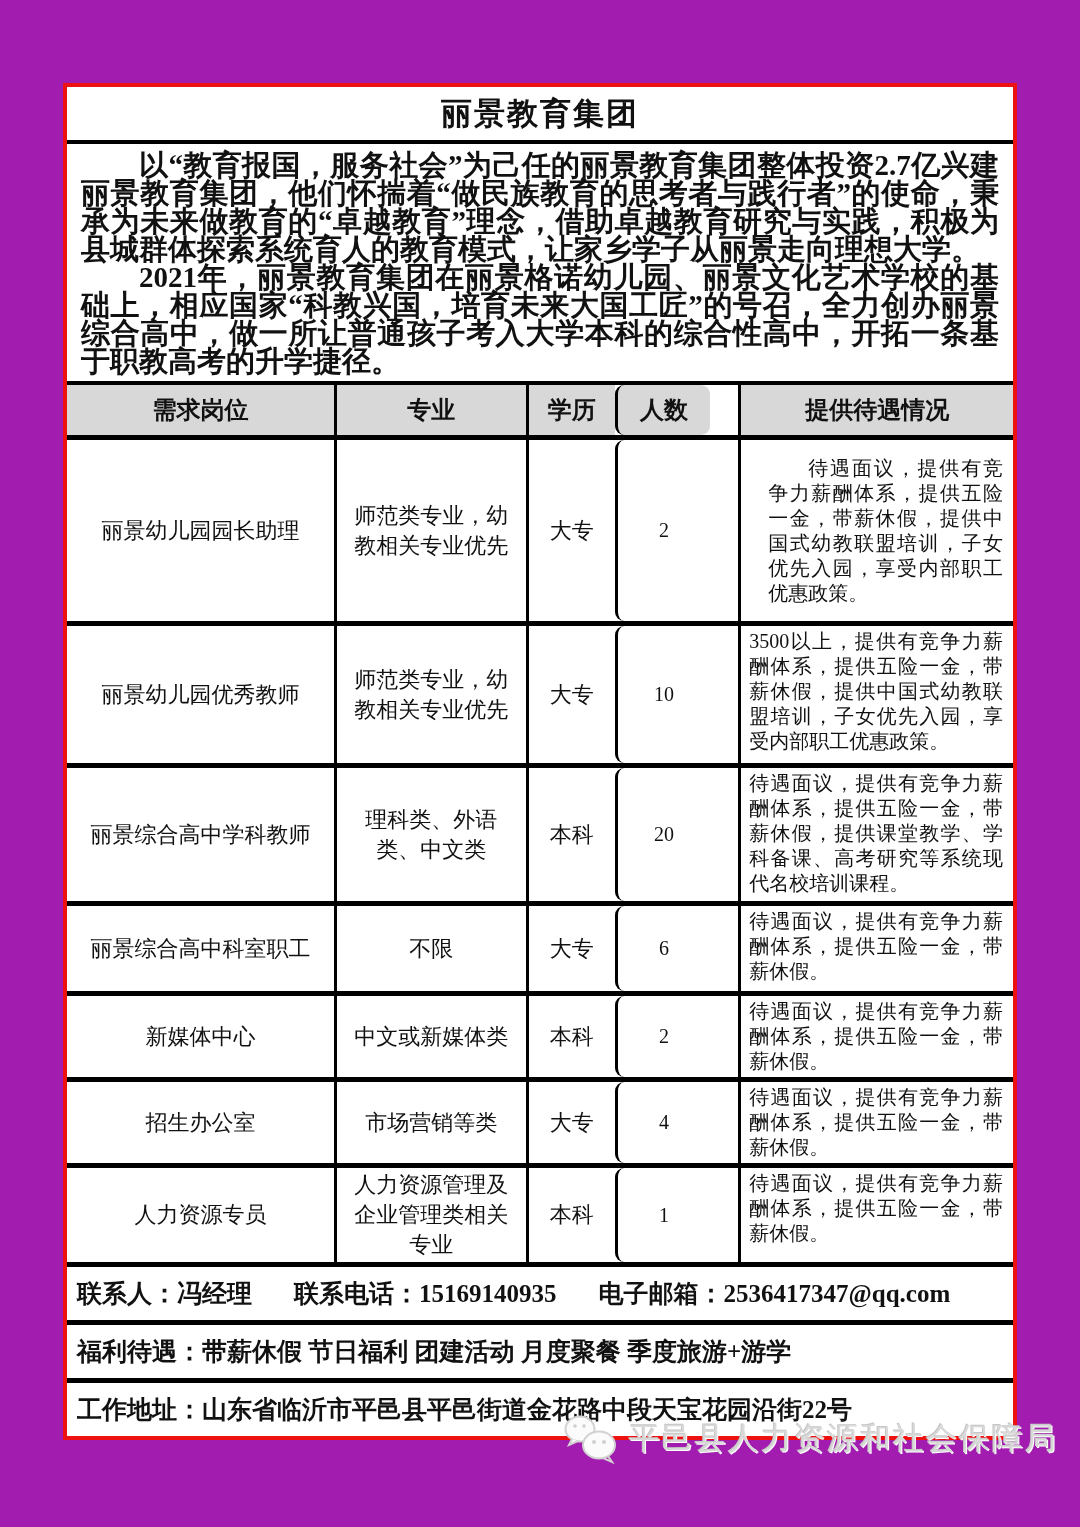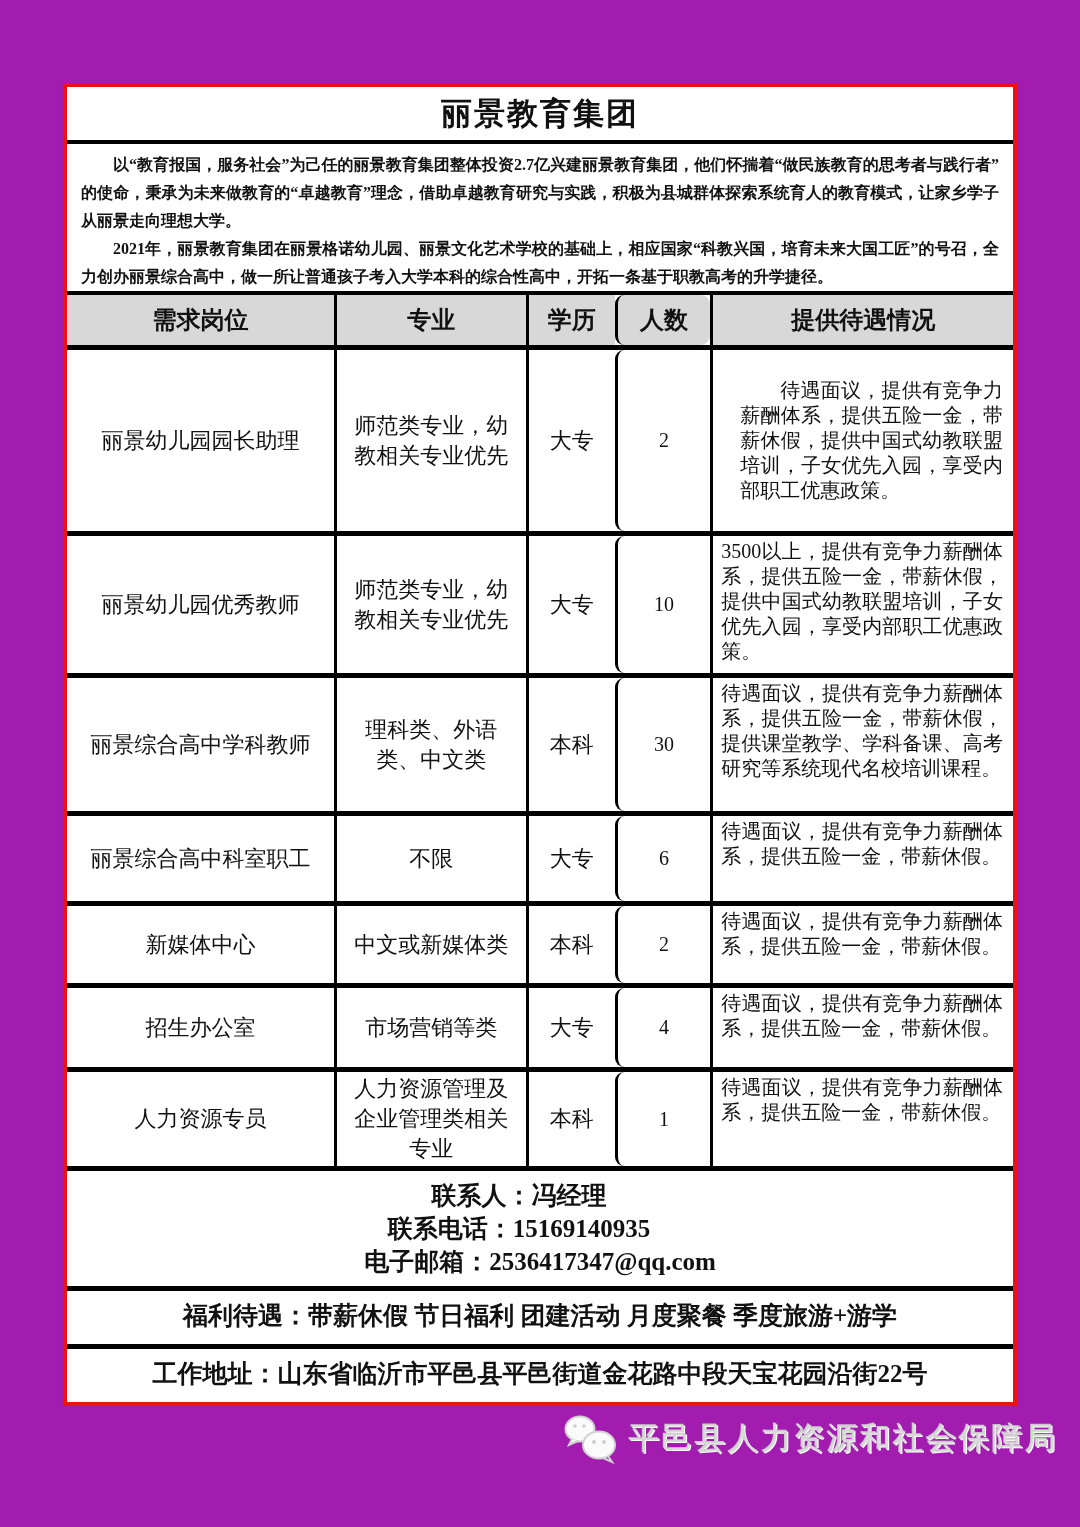--- a/index.html
+++ b/index.html
@@ -22,34 +22,34 @@
     position:absolute;left:63px;top:83px;width:954px;
     border:4px solid var(--red);
     background:#fff;
   }
   .title-row{
     height:53px;display:flex;align-items:center;justify-content:center;
     font-size:31px;font-weight:bold;letter-spacing:2px;
   }
   .intro{
     border-top:4px solid #000;
-    padding:7px 14px 0 14px;
-    font-size:16px;font-weight:bold;line-height:28px;
+    padding:7px 14px 6px 14px;
+    font-size:29px;font-weight:bold;line-height:28px;
     text-align:justify;
   }
   .intro p{text-indent:2em;}
 
   .flex-row{display:flex;align-items:stretch;border-top:5px solid #000;}
   .cell{border-left:3px solid #000;}
   .cell:first-child{border-left:none;}
   .c1{flex:0 0 28.2%;}
   .c2{flex:0 0 20.3%;}
   .c3{flex:0 0 9.4%;}
   .c4{flex:0 0 10.1%;border-radius:9px;}
-  .c5{flex:1 1 auto;}
+  .c5{flex:1 1 auto;margin-left:28px;}
 
   .thead .cell{
     background:var(--hdr-bg);
     display:flex;align-items:center;justify-content:center;
     height:50px;font-size:24px;font-weight:bold;
   }
   .thead{border-top:4px solid #000;}
 
   .drow .c1,.drow .c2,.drow .c3,.drow .c4{
     display:flex;align-items:center;justify-content:center;
@@ -67,21 +67,21 @@
   .r1{min-height:142px;}
   .r2{min-height:138px;}
   .r3{min-height:90px;}
   .r4{min-height:82px;}
   .r5{min-height:84px;}
   .r6{min-height:88px;}
 
   .info-row{
     border-top:5px solid #000;
     min-height:58px;display:flex;align-items:center;
-    padding:8px 10px;font-size:25px;font-weight:bold;flex-direction:column;
+    padding:8px 10px;font-size:25px;font-weight:bold;
   }
   .contact-row span{margin-right:42px;white-space:nowrap;}
   .contact-row span:last-child{margin-right:0;}
 
   
   .watermark{
     position:absolute;right:22px;top:1412px;
     display:flex;align-items:center;gap:8px;
   }
   .wm-text{
@@ -126,21 +126,21 @@
       <div class="cell c2">师范类专业，幼教相关专业优先</div>
       <div class="cell c3">大专</div>
       <div class="cell c4">10</div>
       <div class="cell c5">3500以上，提供有竞争力薪酬体系，提供五险一金，带薪休假，提供中国式幼教联盟培训，子女优先入园，享受内部职工优惠政策。</div>
     </div>
 
     <div class="flex-row drow r2">
       <div class="cell c1">丽景综合高中学科教师</div>
       <div class="cell c2">理科类、外语类、中文类</div>
       <div class="cell c3">本科</div>
-      <div class="cell c4">30</div>
+      <div class="cell c4">20</div>
       <div class="cell c5">待遇面议，提供有竞争力薪酬体系，提供五险一金，带薪休假，提供课堂教学、学科备课、高考研究等系统现代名校培训课程。</div>
     </div>
 
     <div class="flex-row drow r3">
       <div class="cell c1">丽景综合高中科室职工</div>
       <div class="cell c2">不限</div>
       <div class="cell c3">大专</div>
       <div class="cell c4">6</div>
       <div class="cell c5">待遇面议，提供有竞争力薪酬体系，提供五险一金，带薪休假。</div>
     </div>

